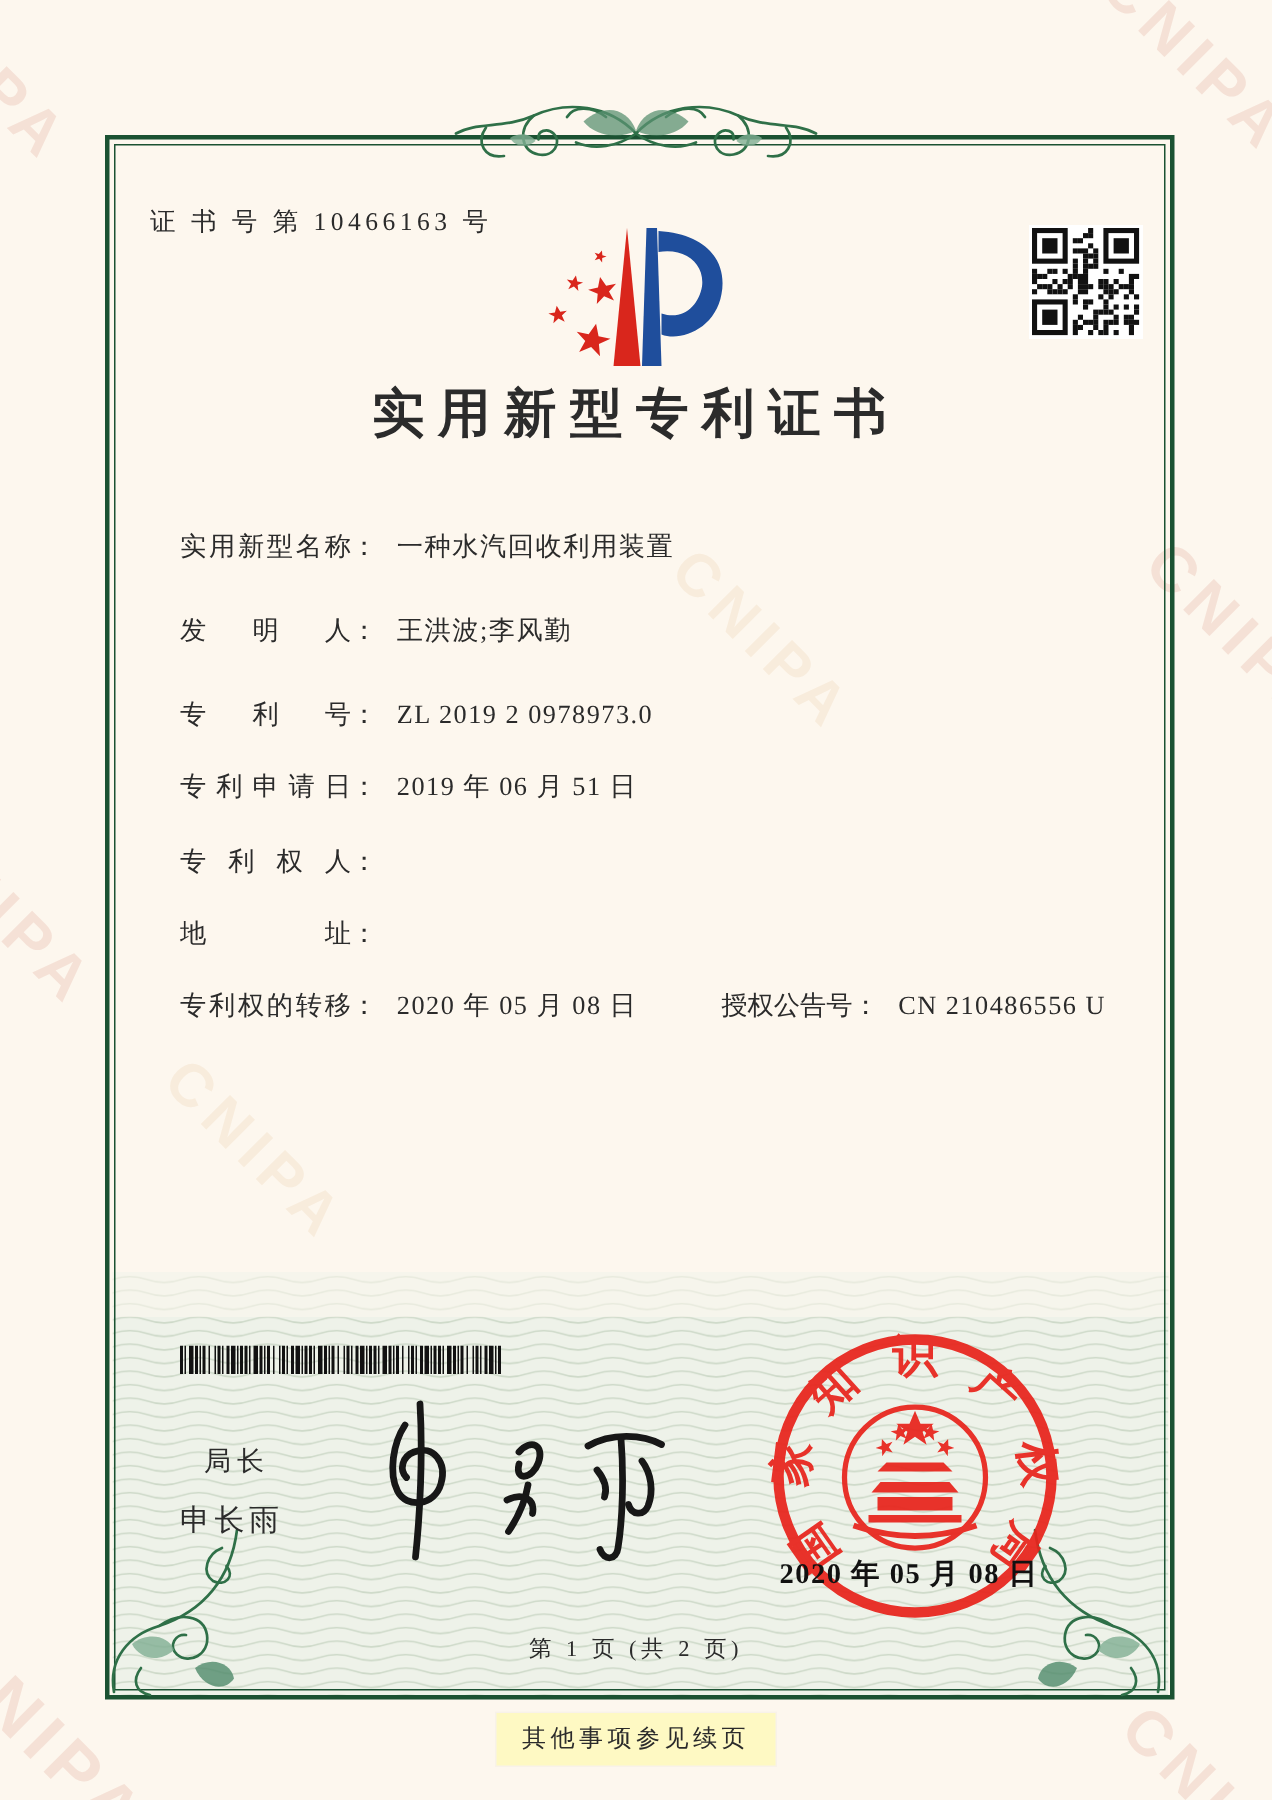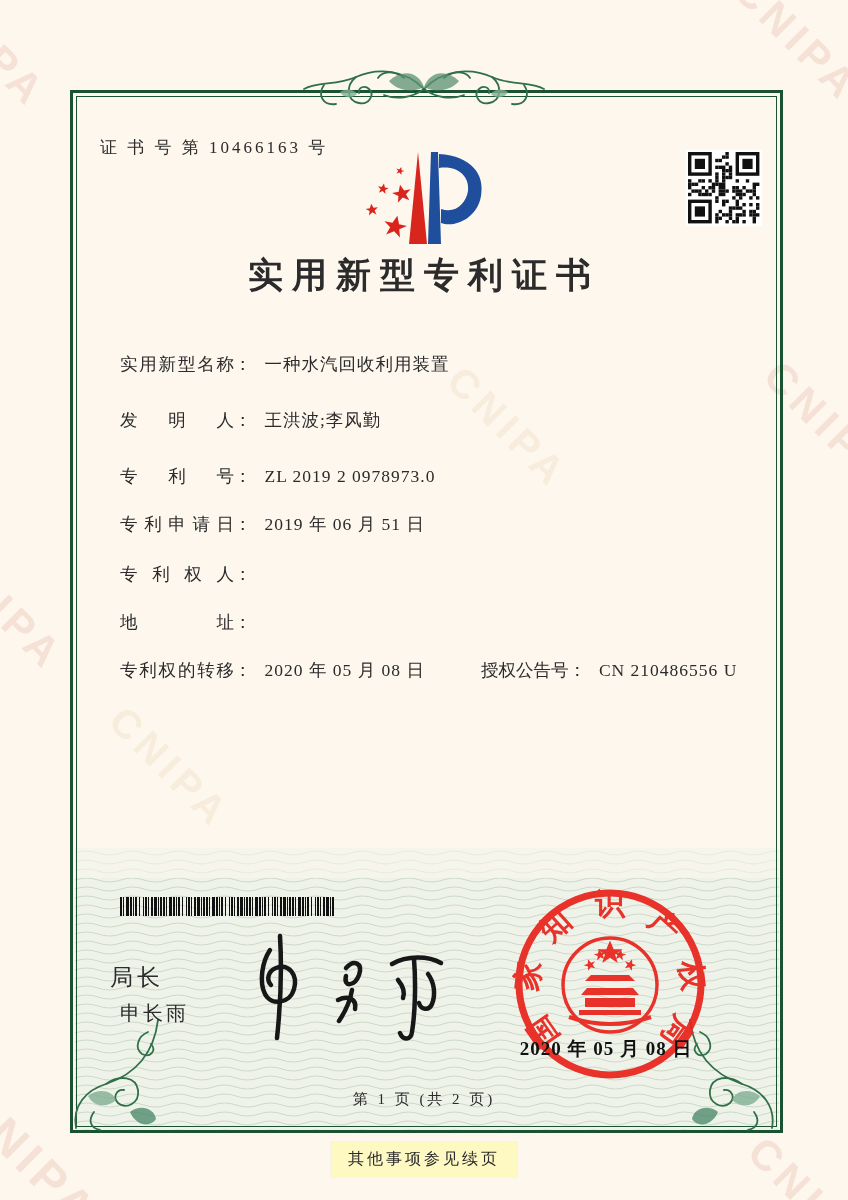--- a/index.html
+++ b/index.html
@@ -39,21 +39,21 @@
   .fcolon{display:inline-block;}
   .fvalue{margin-left:13px;letter-spacing:1px;}
   .r1{top:352px}.r2{top:408px}.r3{top:464px}.r4{top:512px}.r5{top:562px}.r6{top:610px}.r7{top:658px}
   .fgroup2{margin-left:56px;display:flex;align-items:baseline;}
   
   .paras{left:118px;top:698px;width:614px;}
   .paras p{margin:0;font-size:17px;line-height:27px;text-indent:2em;text-align:justify;}
   
   .barcode{left:120px;top:897px;width:216px;height:19px;}
   
-  .sig-title{left:110px;top:962px;font-size:23px;letter-spacing:4px;}
+  .sig-title{left:136px;top:962px;font-size:18px;letter-spacing:4px;}
   .sig-name{left:120px;top:1000px;font-size:20px;letter-spacing:3px;}
   .sig-hand{left:240px;top:928px;width:225px;height:118px;}
   
   .seal{left:511px;top:885px;width:200px;height:200px;opacity:.93;}
   .seal-date{left:500px;top:1036px;width:212px;text-align:center;font-size:19px;font-weight:700;letter-spacing:1px;color:#111;}
   
   .page-info{left:0;top:1090px;width:848px;text-align:center;font-size:15px;letter-spacing:3px;}
   .note{
     left:424px;top:1142px;transform:translateX(-50%);
     background:#fef9c3;padding:7px 17px;font-size:16px;letter-spacing:3px;white-space:nowrap;

